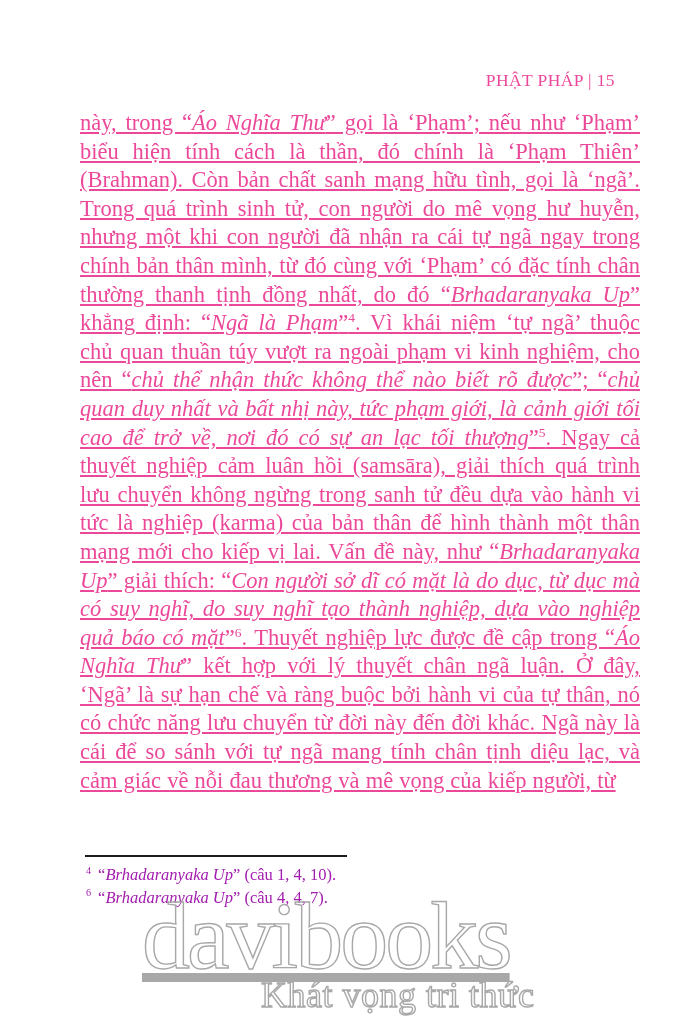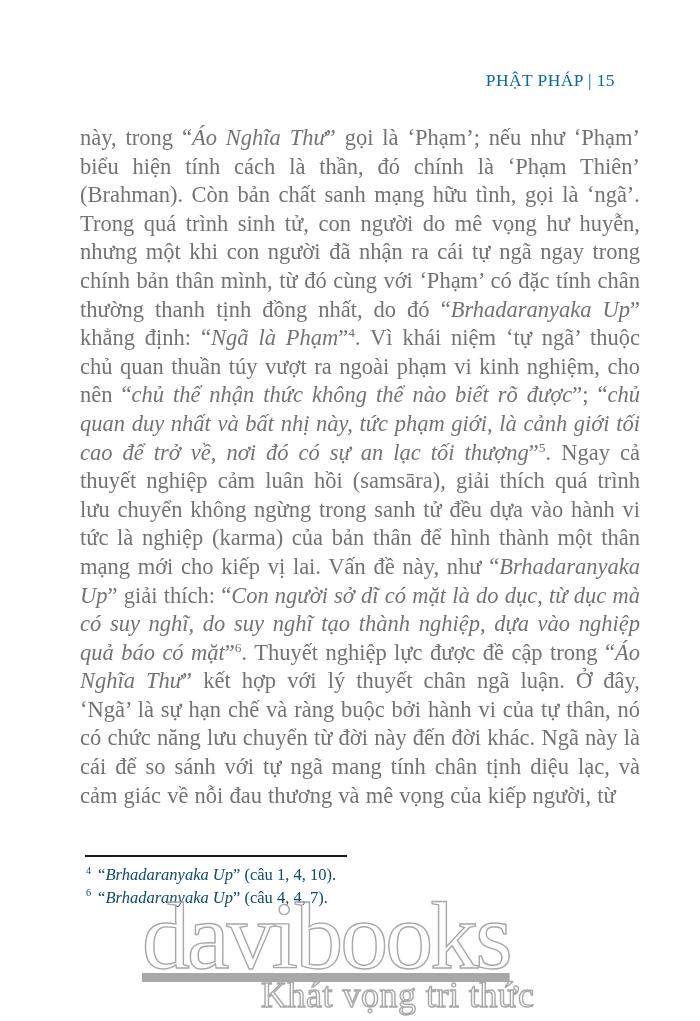--- a/index.html
+++ b/index.html
@@ -12,34 +12,35 @@
     color: #1a1a1a;
     overflow: hidden;
   }
 
   .page-header {
     position: absolute;
     top: 70px;
     right: 85px;
     font-size: 17.5px;
     letter-spacing: 0.4px;
-    color: #0369a1;
+    color: #ec4899;
     white-space: nowrap;
   }
 
   .body-text {
     position: absolute;
     left: 80px;
-    top: 124px;
+    top: 109px;
     width: 560px;
     font-size: 22.5px;
     line-height: 28.6px;
     text-align: justify;
-    color: #737373;
+    color: #ec4899;
     word-spacing: 0.5px;
+    text-decoration: underline;
   }
   .body-text .it { font-style: italic; }
   .body-text sup {
     font-size: 0.6em;
     line-height: 0;
     vertical-align: super;
   }
 
   .footnote-block {
     position: absolute;
@@ -52,21 +53,21 @@
     margin-left: 5px;
     border: none;
     border-top: 2.5px solid #1c1c1c;
     margin-top: 0;
     margin-bottom: 7px;
   }
   .footnote {
     font-size: 16.5px;
     line-height: 22.5px;
     padding-left: 6px;
-    color: #0c4a6e;
+    color: #a21caf;
     white-space: nowrap;
   }
   .footnote sup {
     font-size: 0.62em;
     line-height: 0;
     vertical-align: super;
     margin-right: 7px;
   }
   .footnote .it { font-style: italic; }
 

